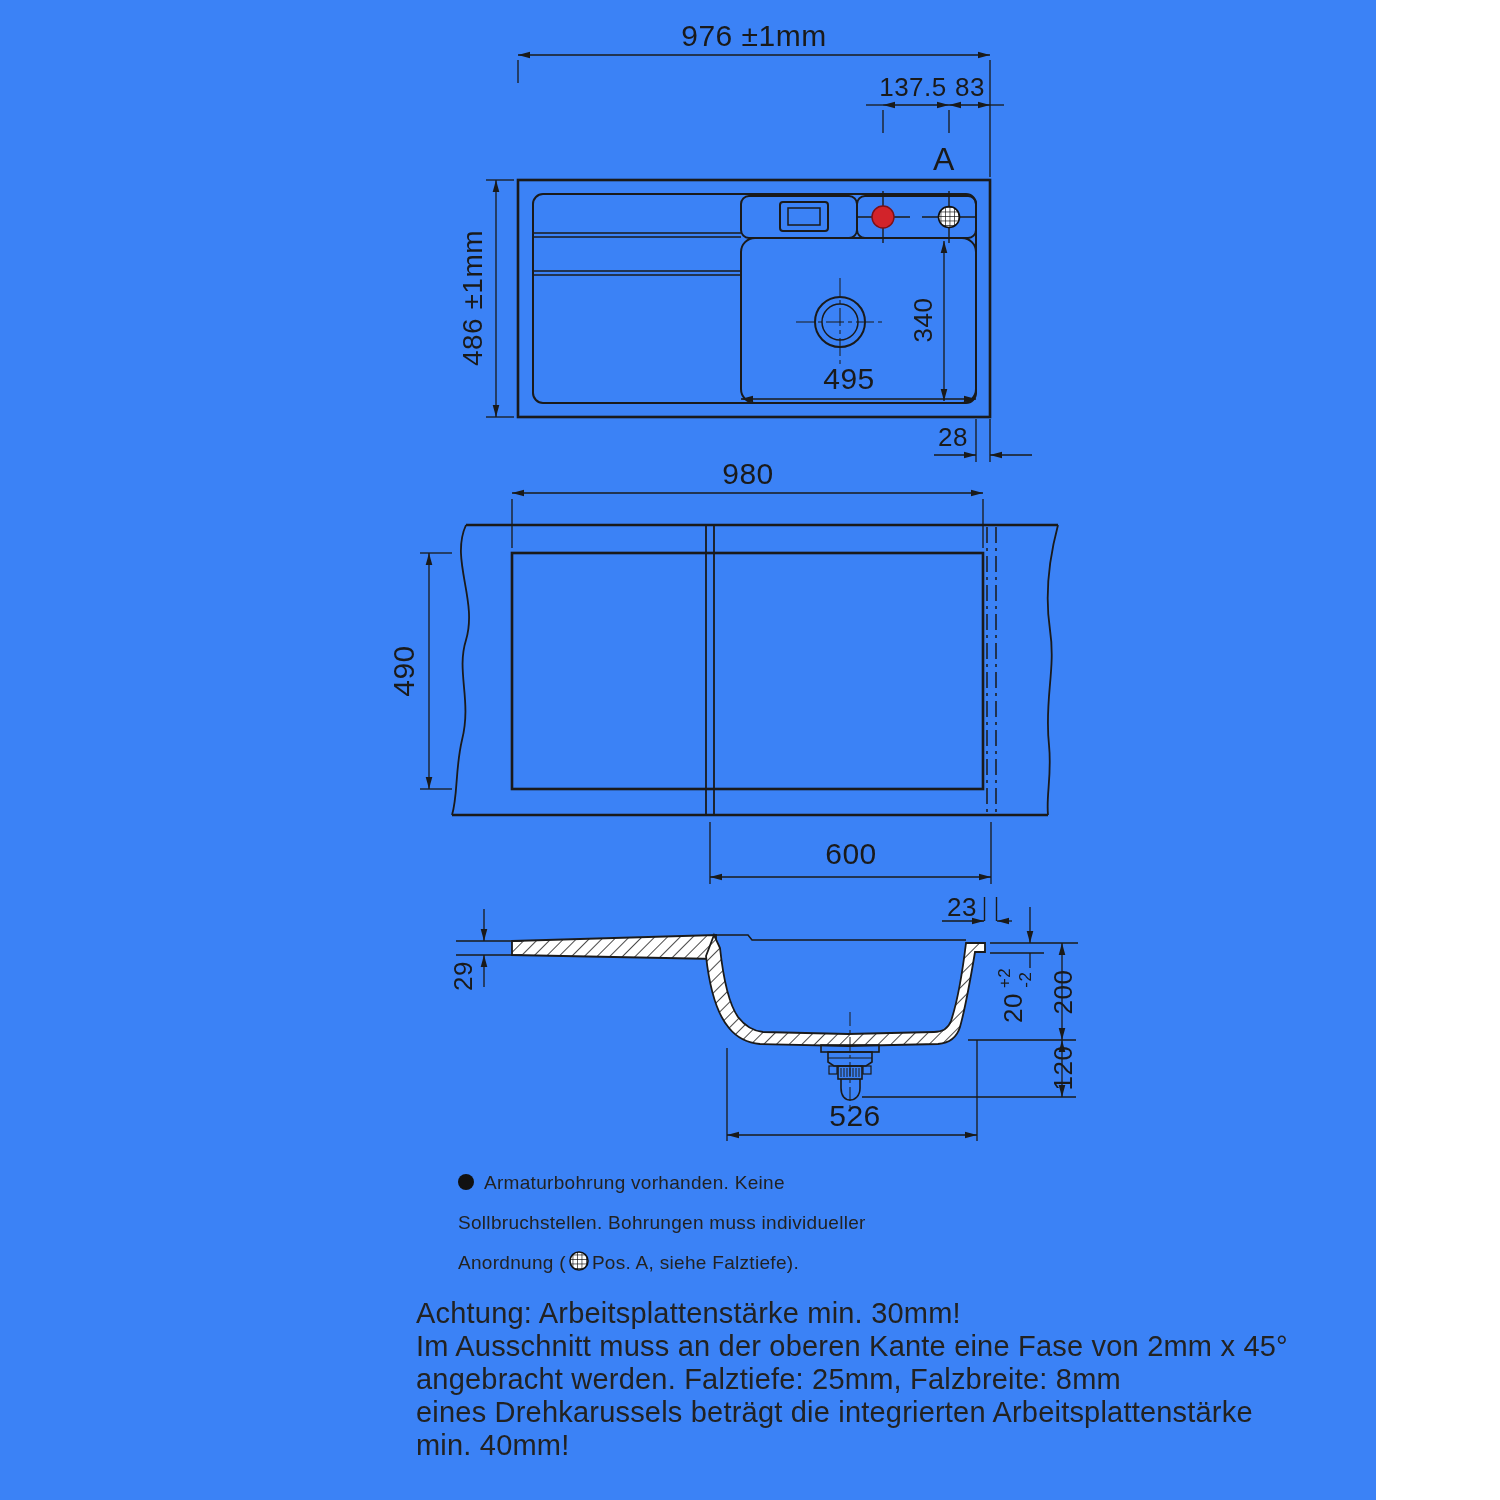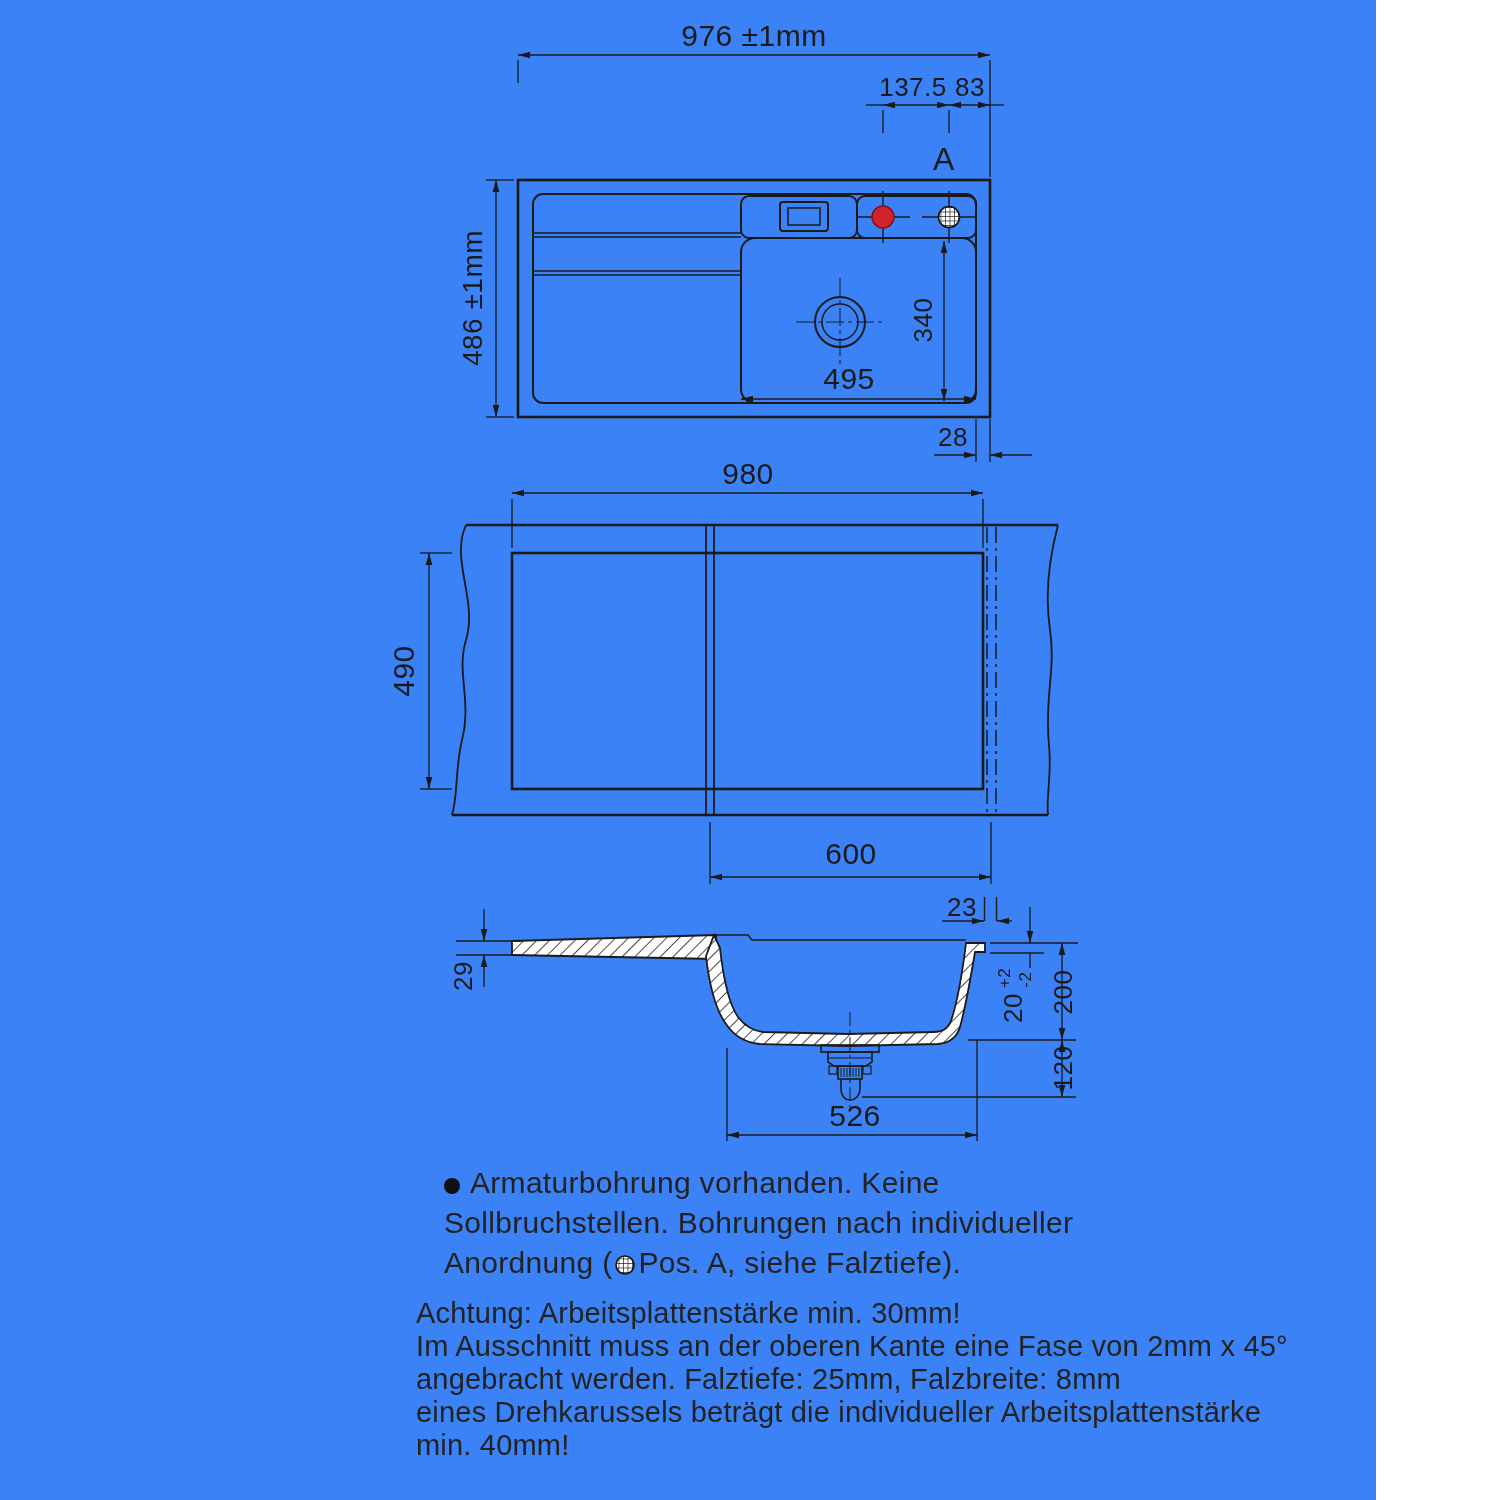--- a/index.html
+++ b/index.html
@@ -1,19 +1,19 @@
 <!DOCTYPE html>
 <html><head>
 <meta charset="utf-8">
 <style>
   html,body{margin:0;padding:0;background:#ffffff;}
   #stage{position:relative;width:1376px;height:1500px;background:#3b82f6;overflow:hidden;
          font-family:"Liberation Sans", sans-serif;color:#1a1a1a;}
   svg text{font-family:"Liberation Sans", sans-serif;fill:#1a1a1a;letter-spacing:0.5px;}
-  .note-big{position:absolute;left:444px;top:1163px;width:720px;font-size:30px;
+  .note-big{position:absolute;left:458px;top:1163px;width:720px;font-size:19px;
             line-height:40px;color:#222;letter-spacing:0.3px;}
   .note-small{position:absolute;left:416px;top:1297px;width:760px;font-size:29px;
               line-height:33px;color:#222;letter-spacing:0.2px;}
   .bullet-dot{display:inline-block;width:16px;height:16px;border-radius:50%;
               background:#111;margin-right:10px;vertical-align:-1px;}
   .posa-inline{display:inline-block;vertical-align:-3px;margin:0 2px;}
   .nowrap{white-space:nowrap;}
 </style>
 </head>
 <body>
@@ -238,27 +238,27 @@
       <line x1="977" y1="1040" x2="977" y2="1141"></line>
       <line x1="727" y1="1135" x2="977" y2="1135" marker-start="url(#arr)" marker-end="url(#arr)"></line>
       <text x="855" y="1126" font-size="30" text-anchor="middle" stroke="none" fill="#1a1a1a">526</text>
     </g>
   </g>
 </svg>
 
   
   <div class="note-big">
     <div class="nowrap"><span class="bullet-dot"></span><span>Armaturbohrung vorhanden. Keine</span></div>
-    <div class="nowrap"><span>Sollbruchstellen. Bohrungen nach individueller</span></div>
+    <div class="nowrap"><span>Sollbruchstellen. Bohrungen muss individueller</span></div>
     <div class="nowrap"><span>Anordnung (</span><svg class="posa-inline" width="22" height="22">
           <circle cx="11" cy="11" r="9" fill="url(#crosshatch)" stroke="#111" stroke-width="1.6"></circle>
         </svg><span>Pos. A, siehe Falztiefe).</span></div>
   </div>
 
   <div class="note-small">
     <div class="nowrap">Achtung: Arbeitsplattenstärke min. 30mm!</div>
     <div class="nowrap">Im Ausschnitt muss an der oberen Kante eine Fase von 2mm x 45°</div>
     <div class="nowrap">angebracht werden. Falztiefe: 25mm, Falzbreite: 8mm</div>
-    <div class="nowrap">eines Drehkarussels beträgt die individueller Arbeitsplattenstärke</div>
+    <div class="nowrap">eines Drehkarussels beträgt die integrierten Arbeitsplattenstärke</div>
     <div class="nowrap">min. 40mm!</div>
   </div>
 
 </div>
 
 </body></html>

